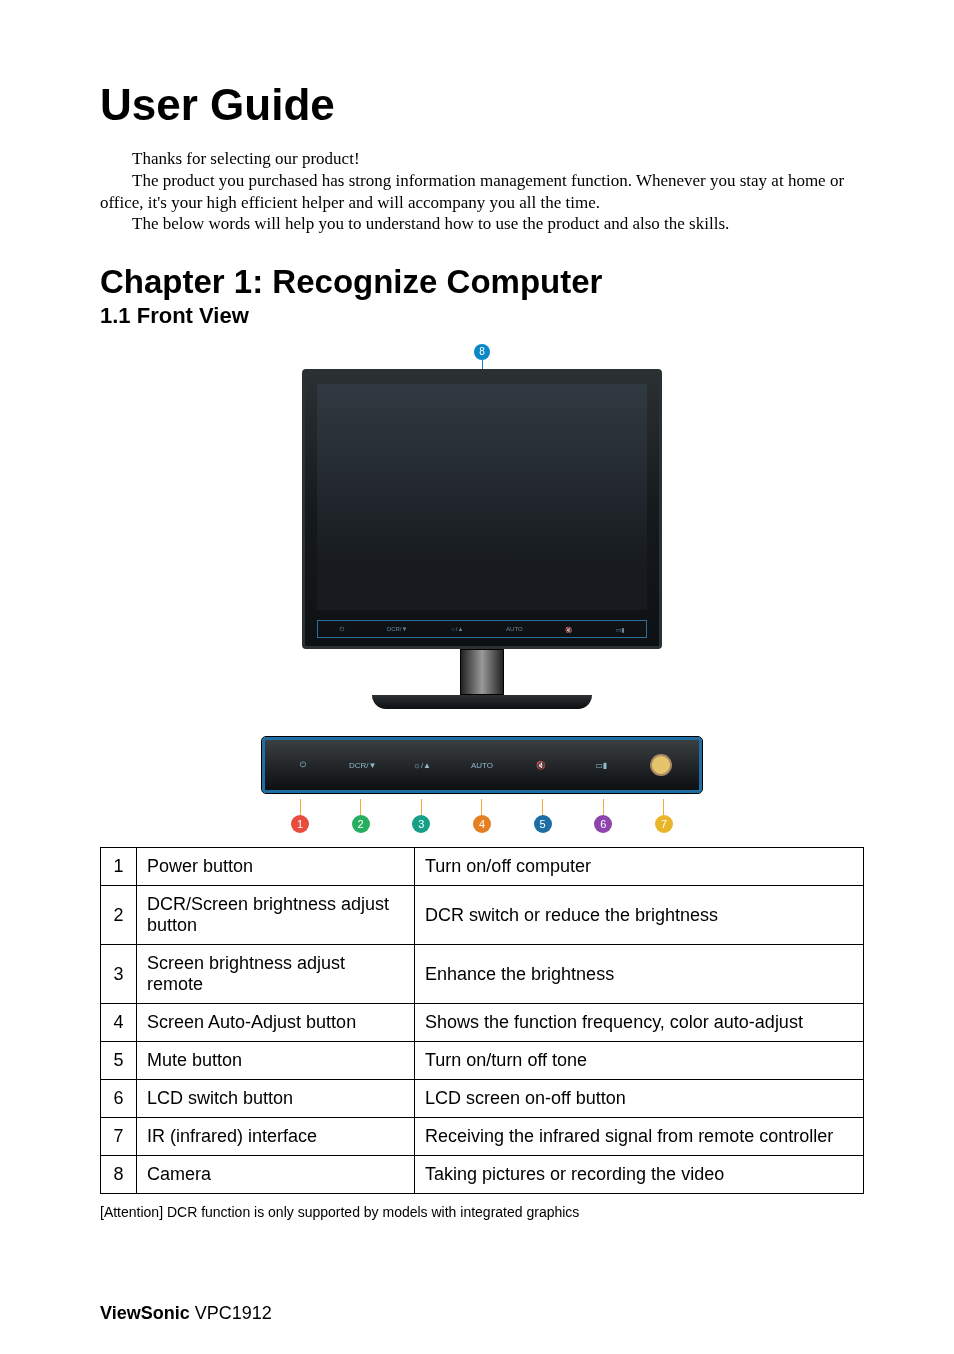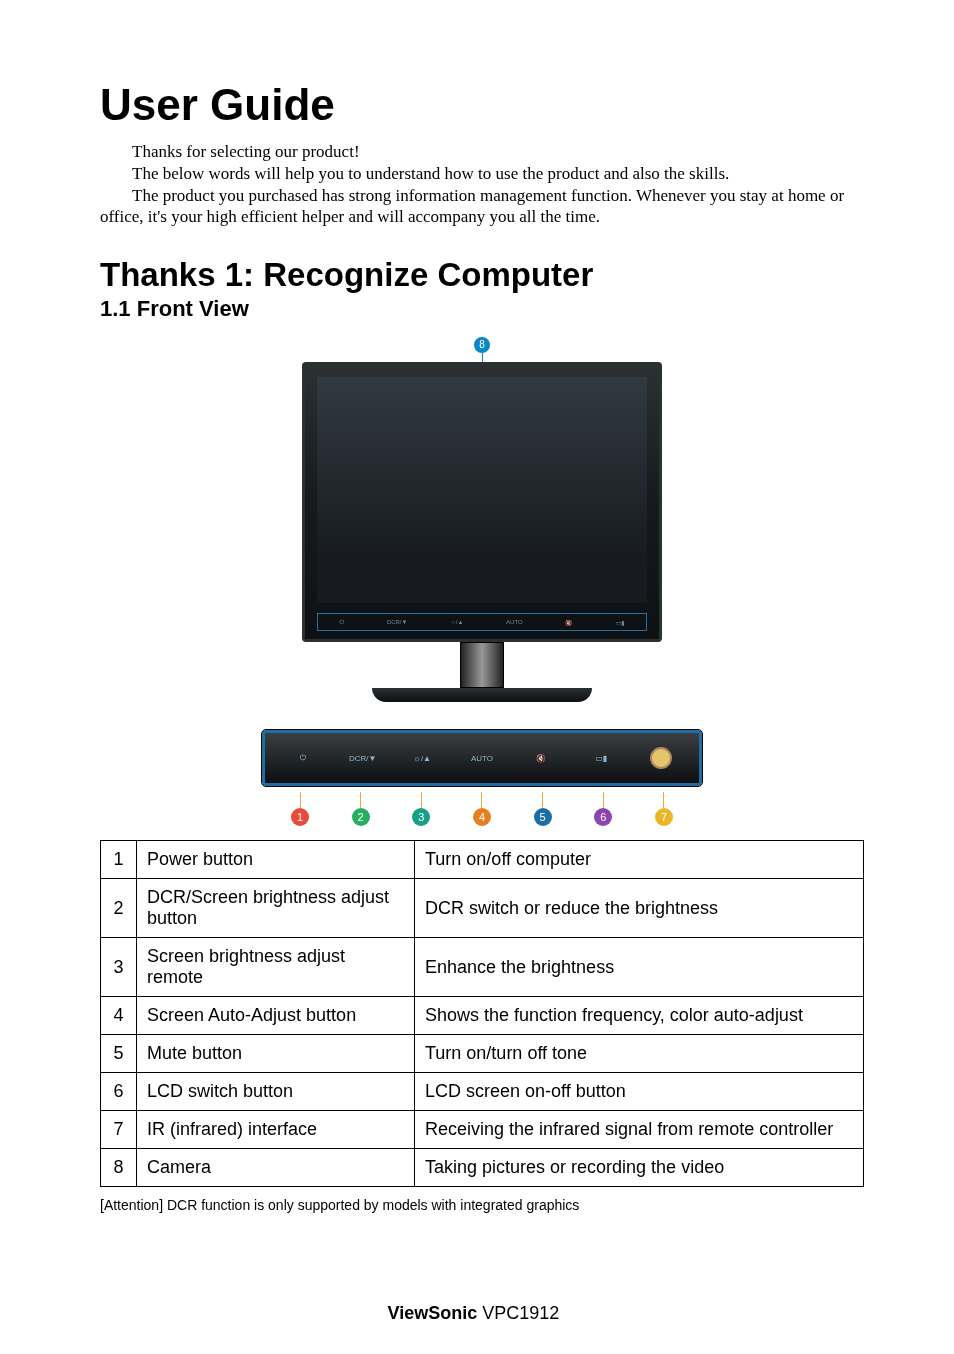--- a/index.html
+++ b/index.html
@@ -8,21 +8,21 @@
       height: 1354px;
       background: #ffffff;
       font-family: Arial, Helvetica, sans-serif;
       color: #000000;
       padding: 80px 90px 30px 100px;
       position: relative;
     }
     .title {
       font-size: 44px;
       font-weight: bold;
-      margin-bottom: 11px;
+      margin-bottom: 18px;
     }
     .greeting {
       font-size: 23px;
       margin-bottom: 2px;
     }
     .intro-para {
       font-size: 17px;
       line-height: 1.28;
       text-indent: 32px;
       margin-bottom: 0;
@@ -128,39 +128,39 @@
       margin-top: 14px;
       font-size: 18px;
     }
     td { border: 1px solid #000; padding: 8px 10px; vertical-align: middle; }
     td.num { width: 36px; text-align: center; }
     td.name { width: 278px; }
     .note { font-size: 14px; margin-top: 10px; }
 
     .footer {
       position: absolute; left: 100px; right: 107px; bottom: 30px;
-      display: flex; justify-content: center; align-items: baseline;
+      display: flex; justify-content: flex-start; align-items: baseline;
       font-size: 18px;
       margin-top: 20px;
     }
     .footer .brand { font-size: 18px; }
     .footer .brand b { font-weight: bold; }
   </style>
 </head>
 <body>
 
 <div class="title">User Guide</div>
 
 <div class="intro-block">
   <p class="intro-para">Thanks for selecting our product!</p>
+  <p class="intro-para">The product you purchased has strong information management function. Whenever you stay at home or office, it's your high efficient helper and will accompany you all the time.</p>
   <p class="intro-para">The below words will help you to understand how to use the product and also the skills.</p>
-  <p class="intro-para">The product you purchased has strong information management function. Whenever you stay at home or office, it's your high efficient helper and will accompany you all the time.</p>
 </div>
 
-<div class="chapter-title">Thanks 1: Recognize Computer</div>
+<div class="chapter-title">Chapter 1: Recognize Computer</div>
 <div class="section-title">1.1 Front View</div>
 
 <div class="figure">
   <div class="monitor-wrap">
     <div class="camera-callout">
       <span class="callout-dot">8</span>
       <div class="callout-line-down"></div>
     </div>
     <div class="monitor">
       <div class="monitor-screen"></div>

